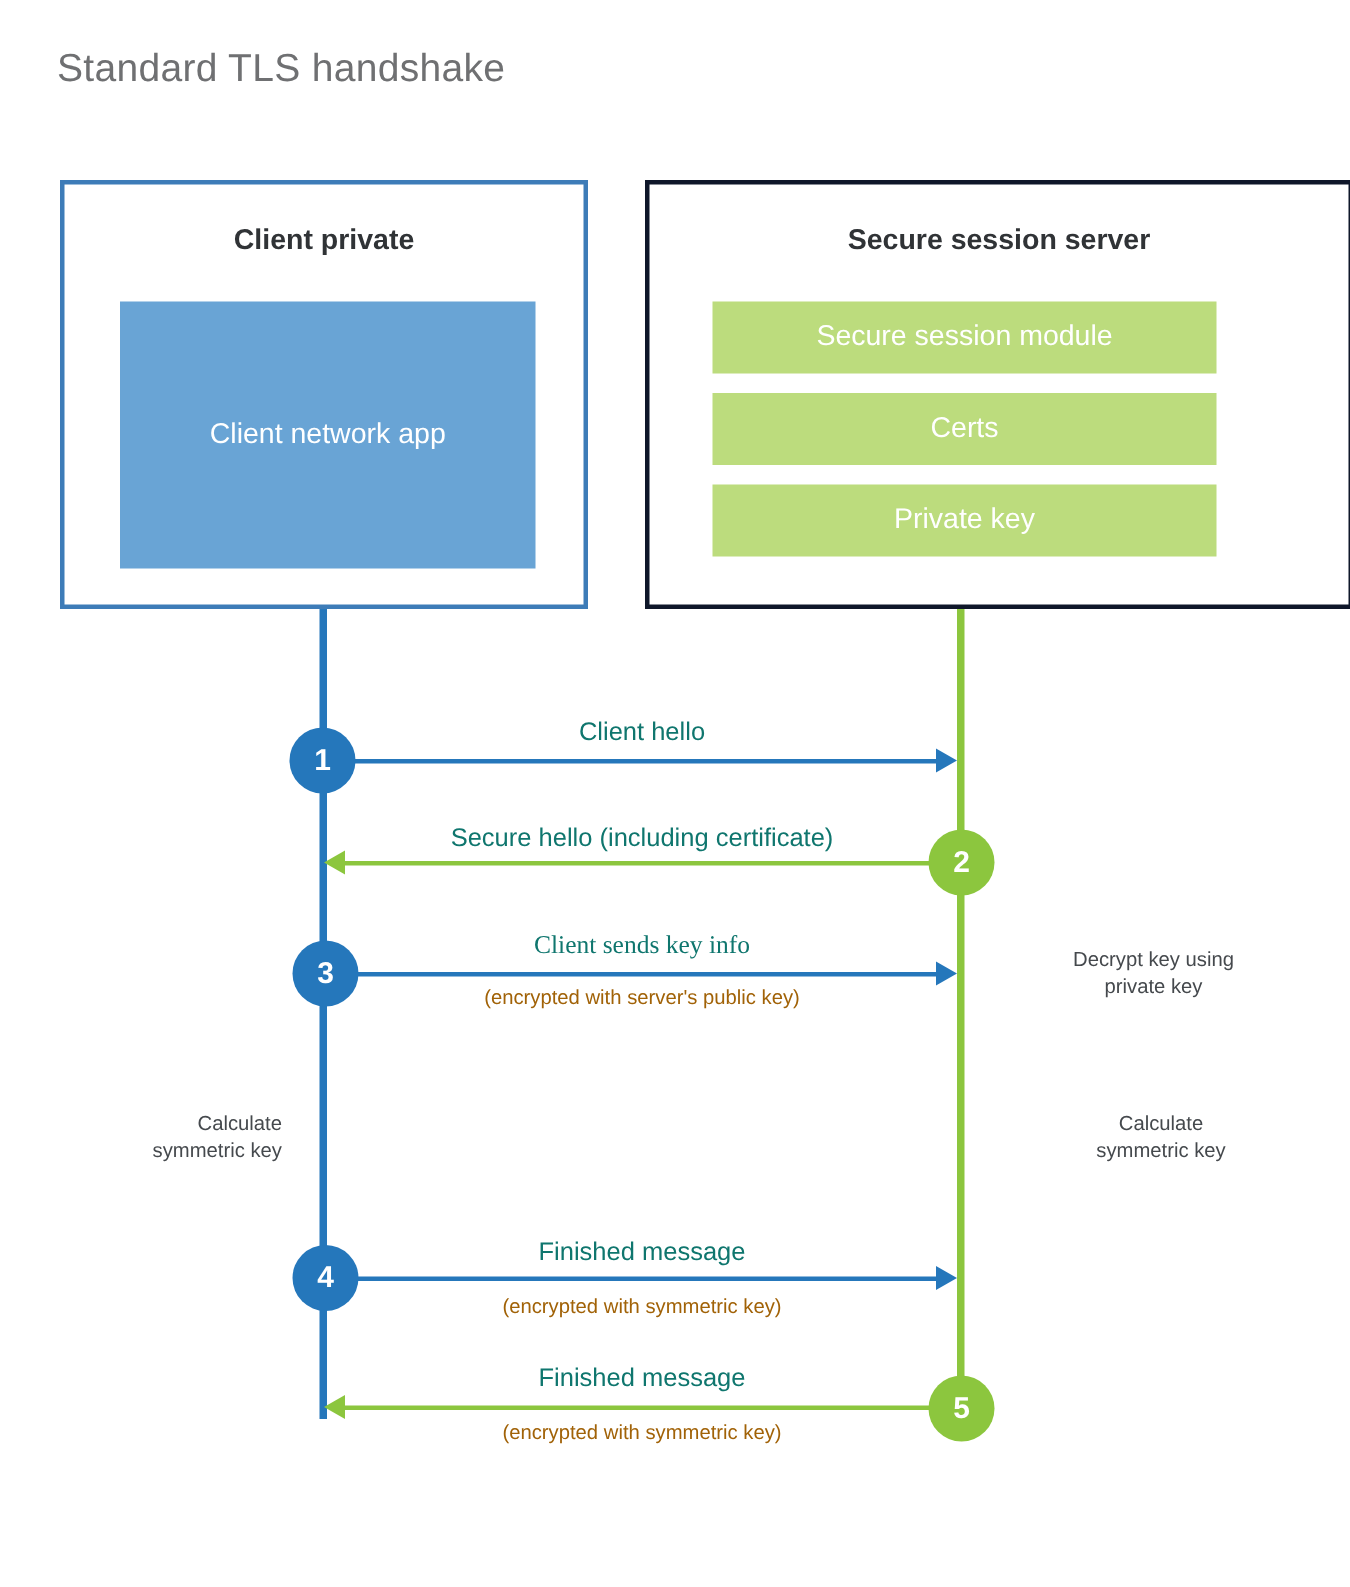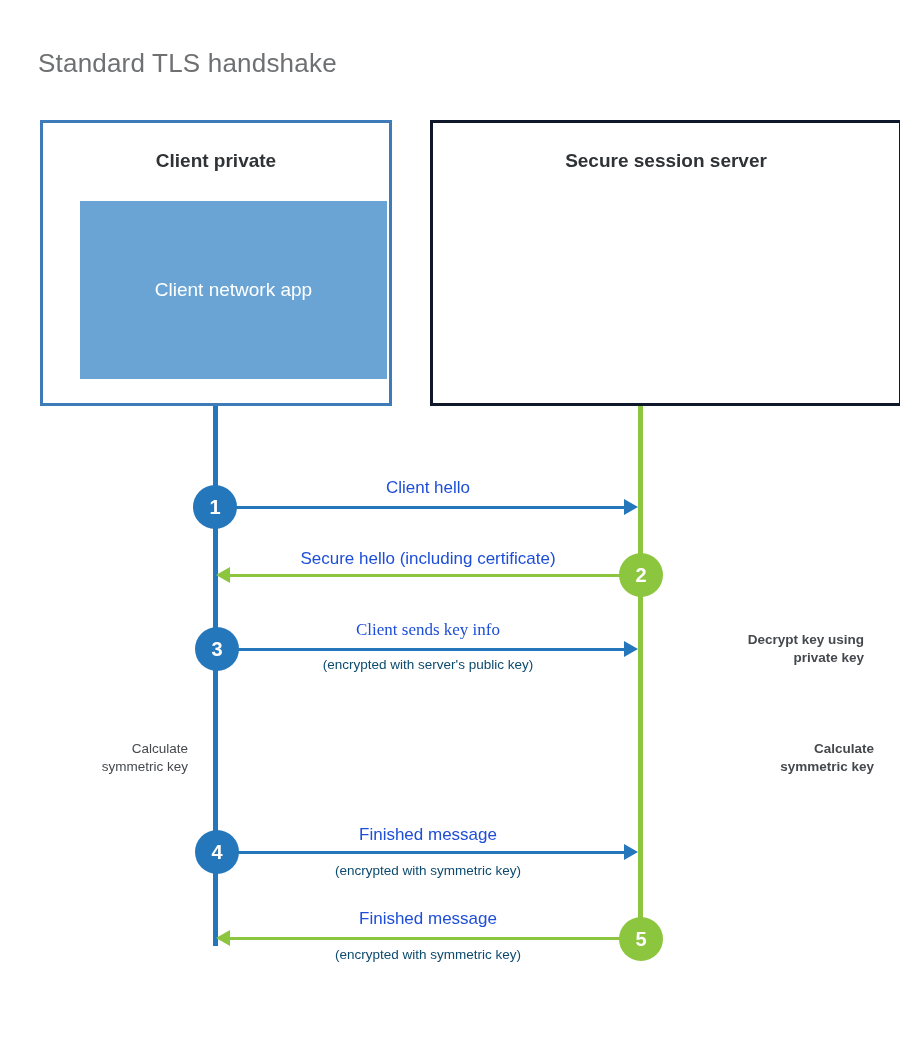--- a/index.html
+++ b/index.html
@@ -26,21 +26,20 @@
   
   .page-title {
     position: absolute;
     left: 38px;
     top: 30px;
     font-size: 26px;
     font-weight: 300;
     color: #6f7072;
     letter-spacing: 0.2px;
     white-space: nowrap;
-    margin-top: 18px;
   }
 
   
   .party-box {
     position: absolute;
     background: #ffffff;
     box-sizing: border-box;
   }
   .party-box.client {
     left: 40px;
@@ -65,21 +64,21 @@
     font-size: 19px;
     font-weight: bold;
     color: #303336;
   }
 
   
   .client-app-block {
     position: absolute;
     left: 37px;
     top: 78px;
-    width: 307px;
+    width: 277px;
     height: 178px;
     background: #69a4d5;
     color: #ffffff;
     display: flex;
     align-items: center;
     justify-content: center;
     text-align: center;
     font-size: 19px;
     font-weight: 300;
     line-height: 1.45;
@@ -161,64 +160,68 @@
   }
   .arrow-head.left-green {
     border-right: 14px solid #8cc63e;
   }
 
   
   .msg-label {
     position: absolute;
     font-size: 17px;
     font-weight: 300;
-    color: #1d4ed8;
+    color: #0f766e;
     text-align: center;
     white-space: nowrap;
   }
   .msg-sublabel {
     position: absolute;
     font-size: 13.5px;
     font-weight: 300;
-    color: #0c4a6e;
+    color: #a16207;
     text-align: center;
     white-space: nowrap;
   }
 
   
   .side-note {
     position: absolute;
     font-size: 13.5px;
     font-weight: 300;
     color: #45494d;
     line-height: 1.35;
     white-space: pre-line;
   }
   .side-note.left-note {
     text-align: right;
   }
   .side-note.right-note {
-    text-align: right;
-    font-weight: bold;
+    text-align: center;
   }
 </style>
 </head>
 <body>
 
 <div id="diagram">
 
   <div class="page-title">Standard TLS handshake</div>
 
   <div class="party-box client">
     <div class="party-title">Client private</div>
     <div class="client-app-block">Client network app</div>
   </div>
 
   <div class="party-box server">
     <div class="party-title">Secure session server</div>
+    <div class="server-bars">
+      <div class="server-bar">Secure session module</div>
+      <div class="server-bar">Certs</div>
+      <div class="server-bar">Private key</div>
+    </div>
   </div>
 
   <div class="lifeline client-line"></div>
   <div class="lifeline server-line"></div>
 
   <div class="msg-label" style="left:216px; top:478px; width:424px;">Client hello</div>
   <div class="msg-line blue" style="left:216px; top:506px; width:408px;"></div>
   <div class="arrow-head right-blue" style="left:624px; top:499px;"></div>
   <div class="step-circle blue" style="left:193px; top:485px;">1</div>
 

